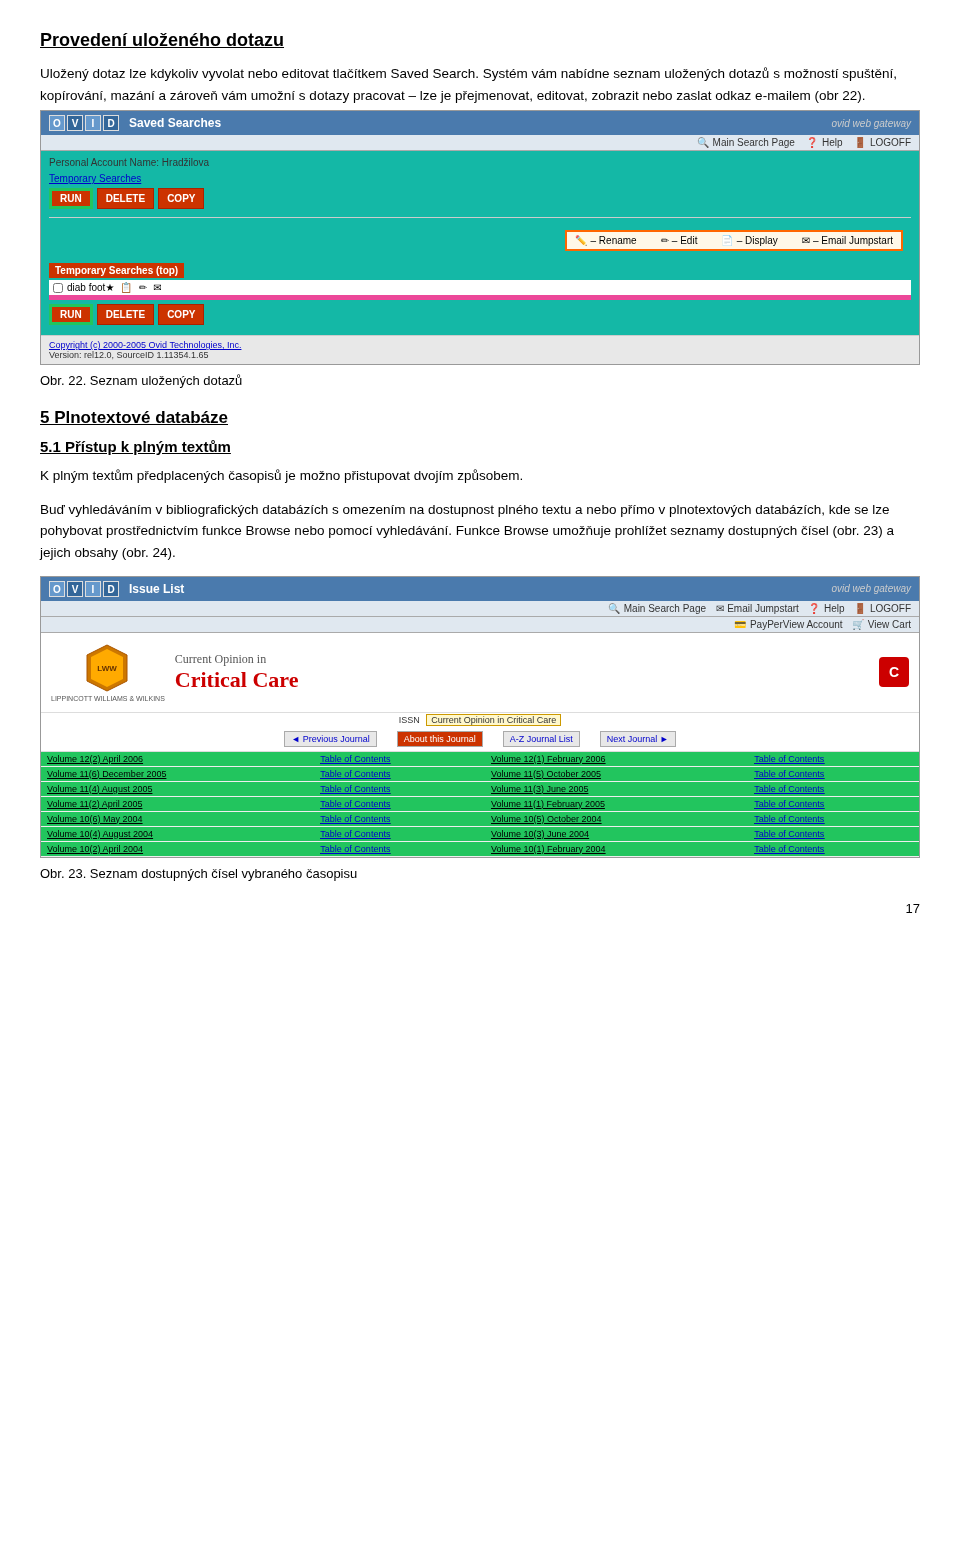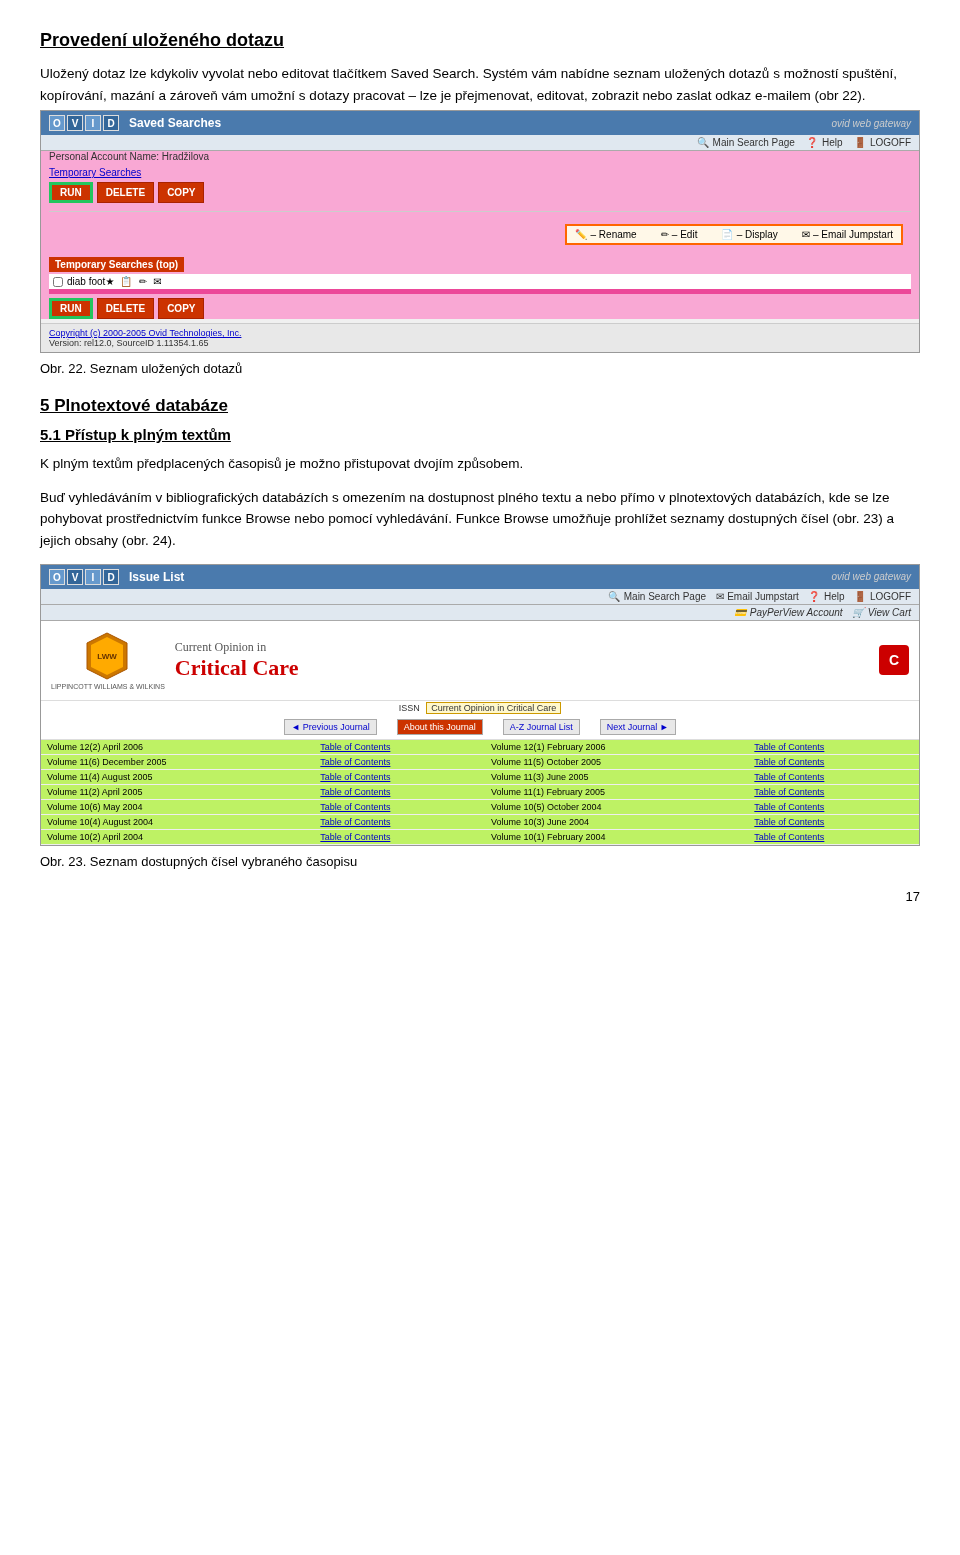--- a/index.html
+++ b/index.html
@@ -91,22 +91,22 @@
       font-size: 10px;
     }
 
     .top-nav a {
       color: #333;
       text-decoration: none;
     }
 
     
     .ss-section {
-      background: #f9a8d4;
-      padding: 0 8px;
+      background: #14b8a6;
+      padding: 6px 8px;
     }
 
     .account-line {
       font-size: 10px;
       color: #333;
       margin-bottom: 4px;
     }
 
     .temp-searches-link {
       color: #0000cc;
@@ -262,21 +262,20 @@
     }
 
     .il-nav-bar2 {
       background: #e0e8f0;
       display: flex;
       justify-content: flex-end;
       padding: 2px 8px;
       gap: 10px;
       font-size: 10px;
       border-bottom: 1px solid #aaa;
-      font-style: italic;
     }
 
     .il-nav-bar a, .il-nav-bar2 a {
       color: #333;
       text-decoration: none;
       font-size: 10px;
     }
 
     
     .journal-header {
@@ -355,22 +354,23 @@
 
     .journal-pill.active {
       background: #cc3300;
       color: white;
     }
 
     
     .issue-table {
       width: 100%;
       border-collapse: collapse;
-      background: #bef264;
+      background: #22c55e;
       font-size: 9px;
+      text-decoration: underline;
     }
 
     .issue-table td {
       padding: 2px 6px;
       border-bottom: 1px solid #eee;
     }
 
     .issue-table td a {
       color: #0000cc;
       text-decoration: none;

